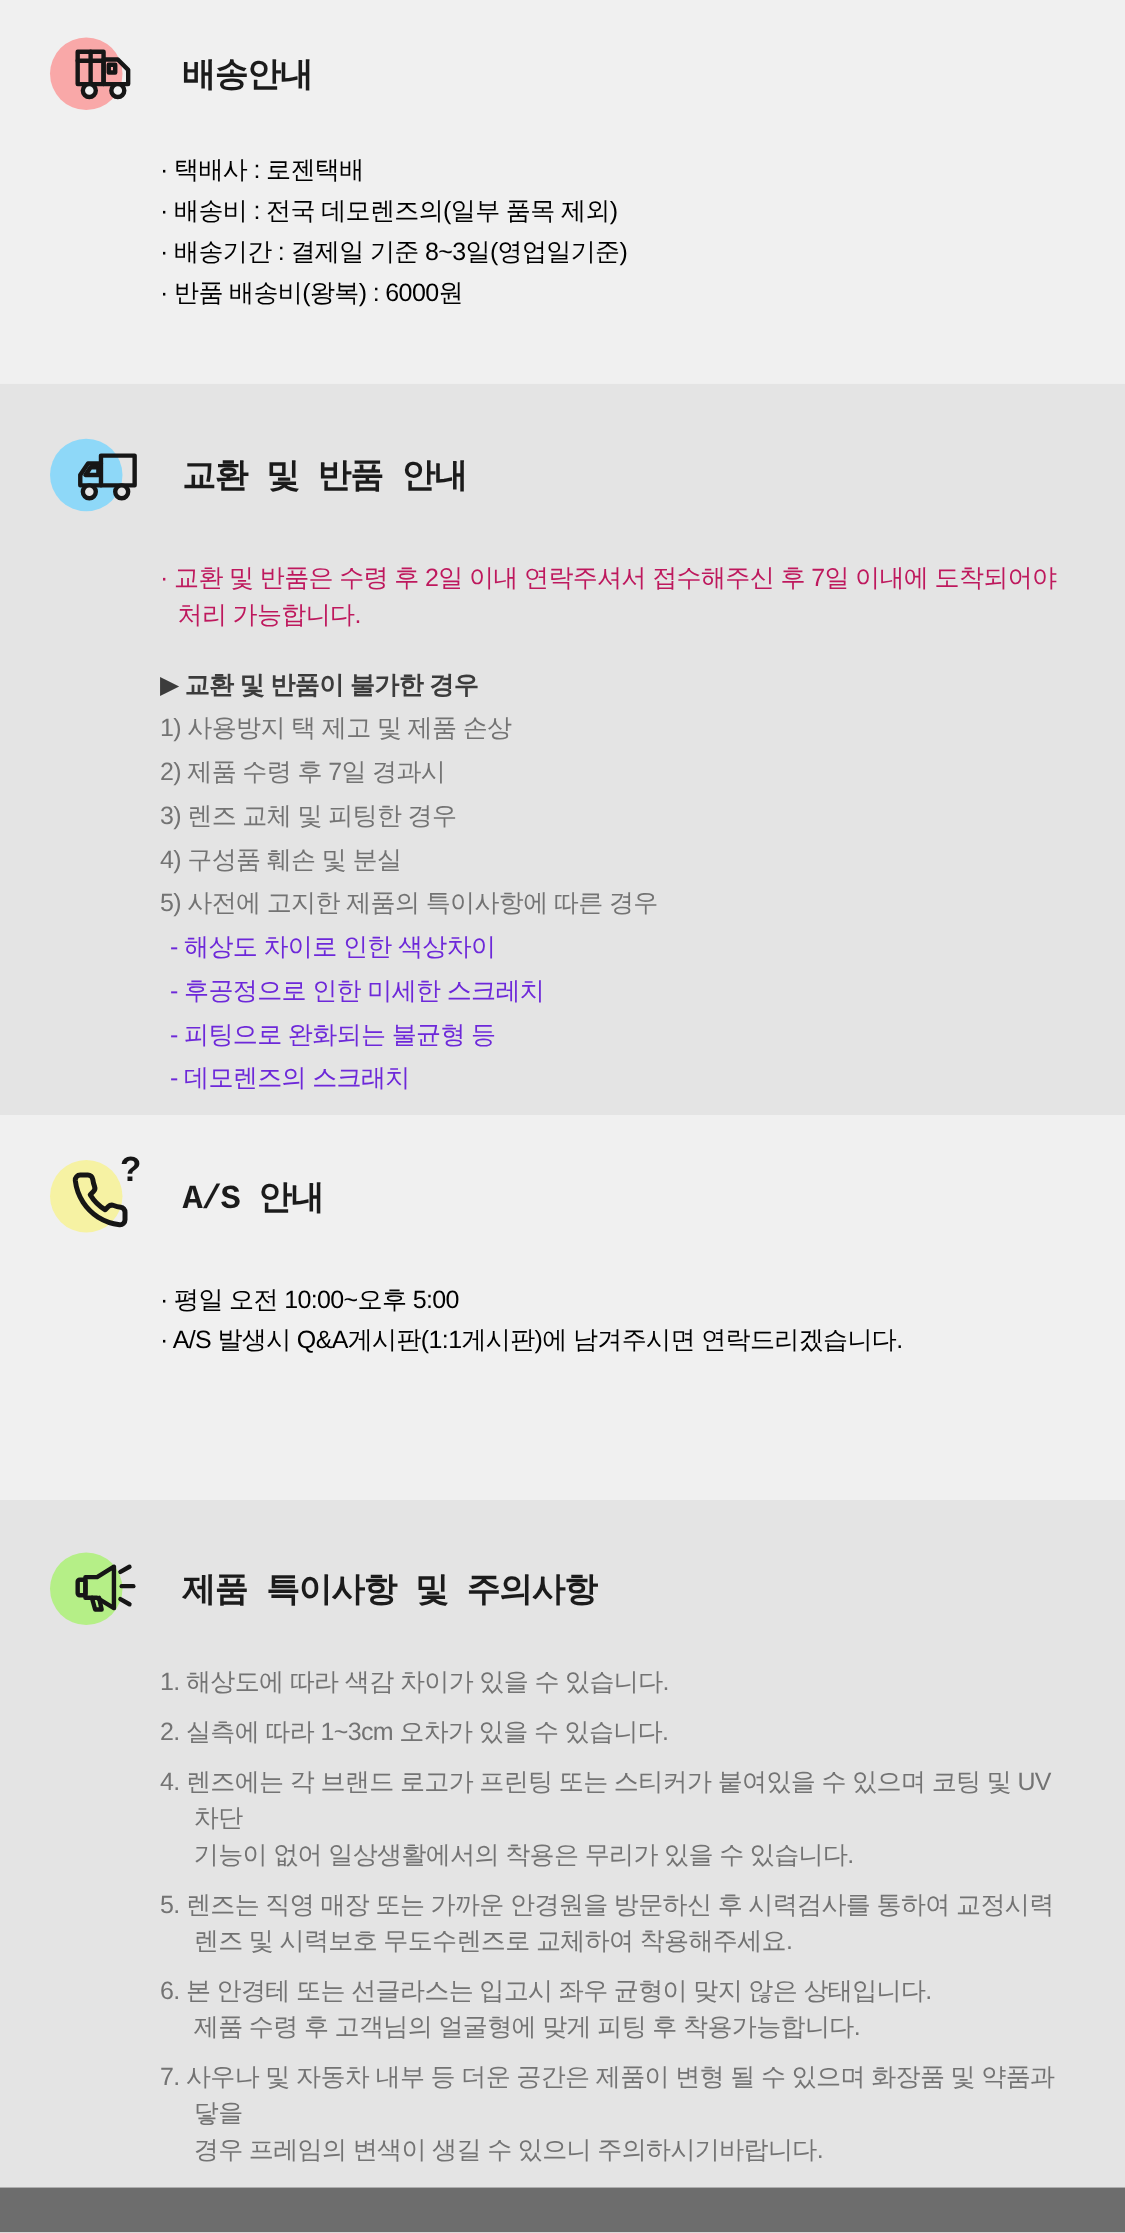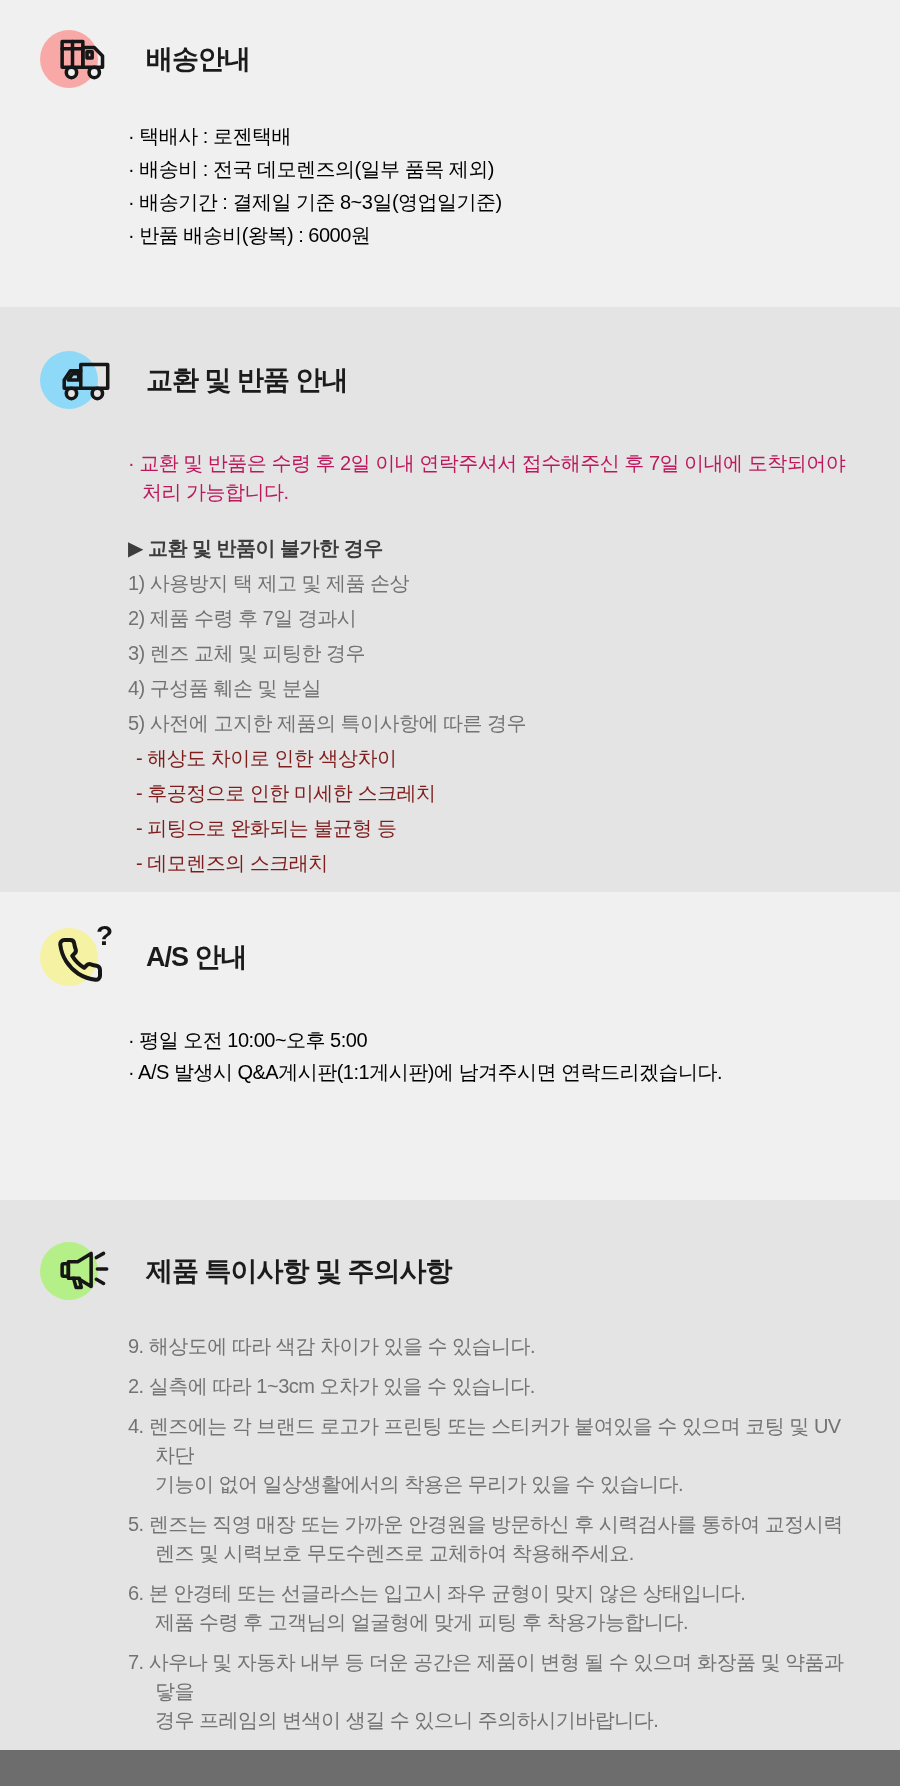--- a/index.html
+++ b/index.html
@@ -28,38 +28,38 @@
   .accent-circle{position:absolute;left:0;top:4px;width:58px;height:58px;border-radius:50%;}
   .icon-svg{position:absolute;left:18px;top:7px;}
   .q-mark{
     position:absolute;left:56px;top:-2px;
     font-size:28px;font-weight:800;color:#161616;line-height:1;
   }
 
   .title{
     margin-left:24px;
     font-size:27px;font-weight:bold;color:#1b1b1b;
-    letter-spacing:-1px;white-space:nowrap;
+    letter-spacing:-1px;white-space:nowrap;font-family:Liberation Mono, monospace;
   }
 
   .body{margin-left:88px;font-size:20px;letter-spacing:-0.5px;}
   .s1 .body{margin-top:28px;}
   .s3 .body{margin-top:34px;}
   .s4 .body{margin-top:28px;}
 
   .li{line-height:33px;color:#000000;}
   .s3 .li{line-height:32px;}
 
   .intro{
     margin-top:36px;line-height:29px;color:#be185d;
     white-space:pre-line;padding-left:14px;text-indent:-14px;
   }
   .subtitle{margin-top:24px;line-height:35px;font-weight:bold;color:#3c3c3c;}
   .case{line-height:35px;color:#737373;}
-  .detail{line-height:35px;color:#7f1d1d;padding-left:8px;}
+  .detail{line-height:35px;color:#6d28d9;padding-left:8px;}
 
   .note{
     line-height:29px;color:#737373;margin-bottom:11px;
     white-space:pre-line;padding-left:27px;text-indent:-27px;
   }
 </style>
 </head>
 <body>
 
 <div class="page">
@@ -144,21 +144,21 @@
           <path d="M10 16 h9 l13 -8 v32 l-13 -8 h-9 z"></path>
           <path d="M15 32 l2.5 9 h5 l-2 -9"></path>
           <path d="M37 12 l7 -4"></path>
           <path d="M38 23 h9"></path>
           <path d="M37 33 l7 4"></path>
         </svg>
       </div>
       <div class="title">제품 특이사항 및 주의사항</div>
     </div>
     <div class="body">
-      <div class="note">9. 해상도에 따라 색감 차이가 있을 수 있습니다.</div>
+      <div class="note">1. 해상도에 따라 색감 차이가 있을 수 있습니다.</div>
       <div class="note">2. 실측에 따라 1~3cm 오차가 있을 수 있습니다.</div>
       <div class="note">4. 렌즈에는 각 브랜드 로고가 프린팅 또는 스티커가 붙여있을 수 있으며 코팅 및 UV차단
 기능이 없어 일상생활에서의 착용은 무리가 있을 수 있습니다.</div>
       <div class="note">5. 렌즈는 직영 매장 또는 가까운 안경원을 방문하신 후 시력검사를 통하여 교정시력
 렌즈 및 시력보호 무도수렌즈로 교체하여 착용해주세요.</div>
       <div class="note">6. 본 안경테 또는 선글라스는 입고시 좌우 균형이 맞지 않은 상태입니다.
 제품 수령 후 고객님의 얼굴형에 맞게 피팅 후 착용가능합니다.</div>
       <div class="note">7. 사우나 및 자동차 내부 등 더운 공간은 제품이 변형 될 수 있으며 화장품 및 약품과 닿을
 경우 프레임의 변색이 생길 수 있으니 주의하시기바랍니다.</div>
     </div>

